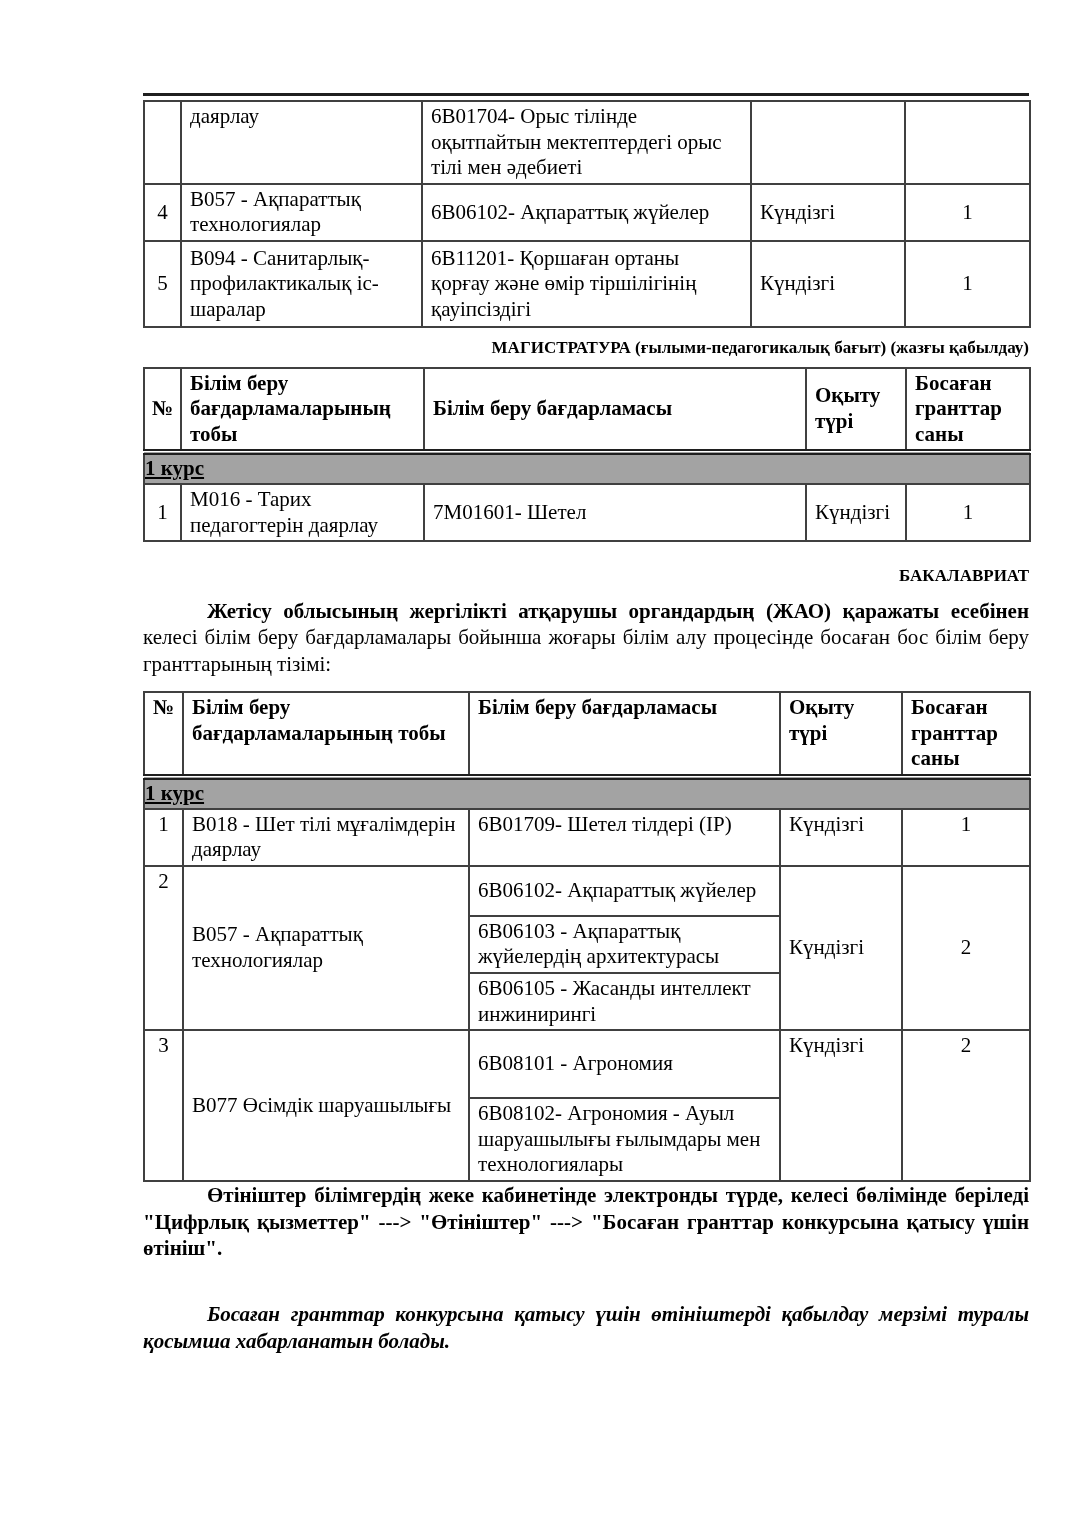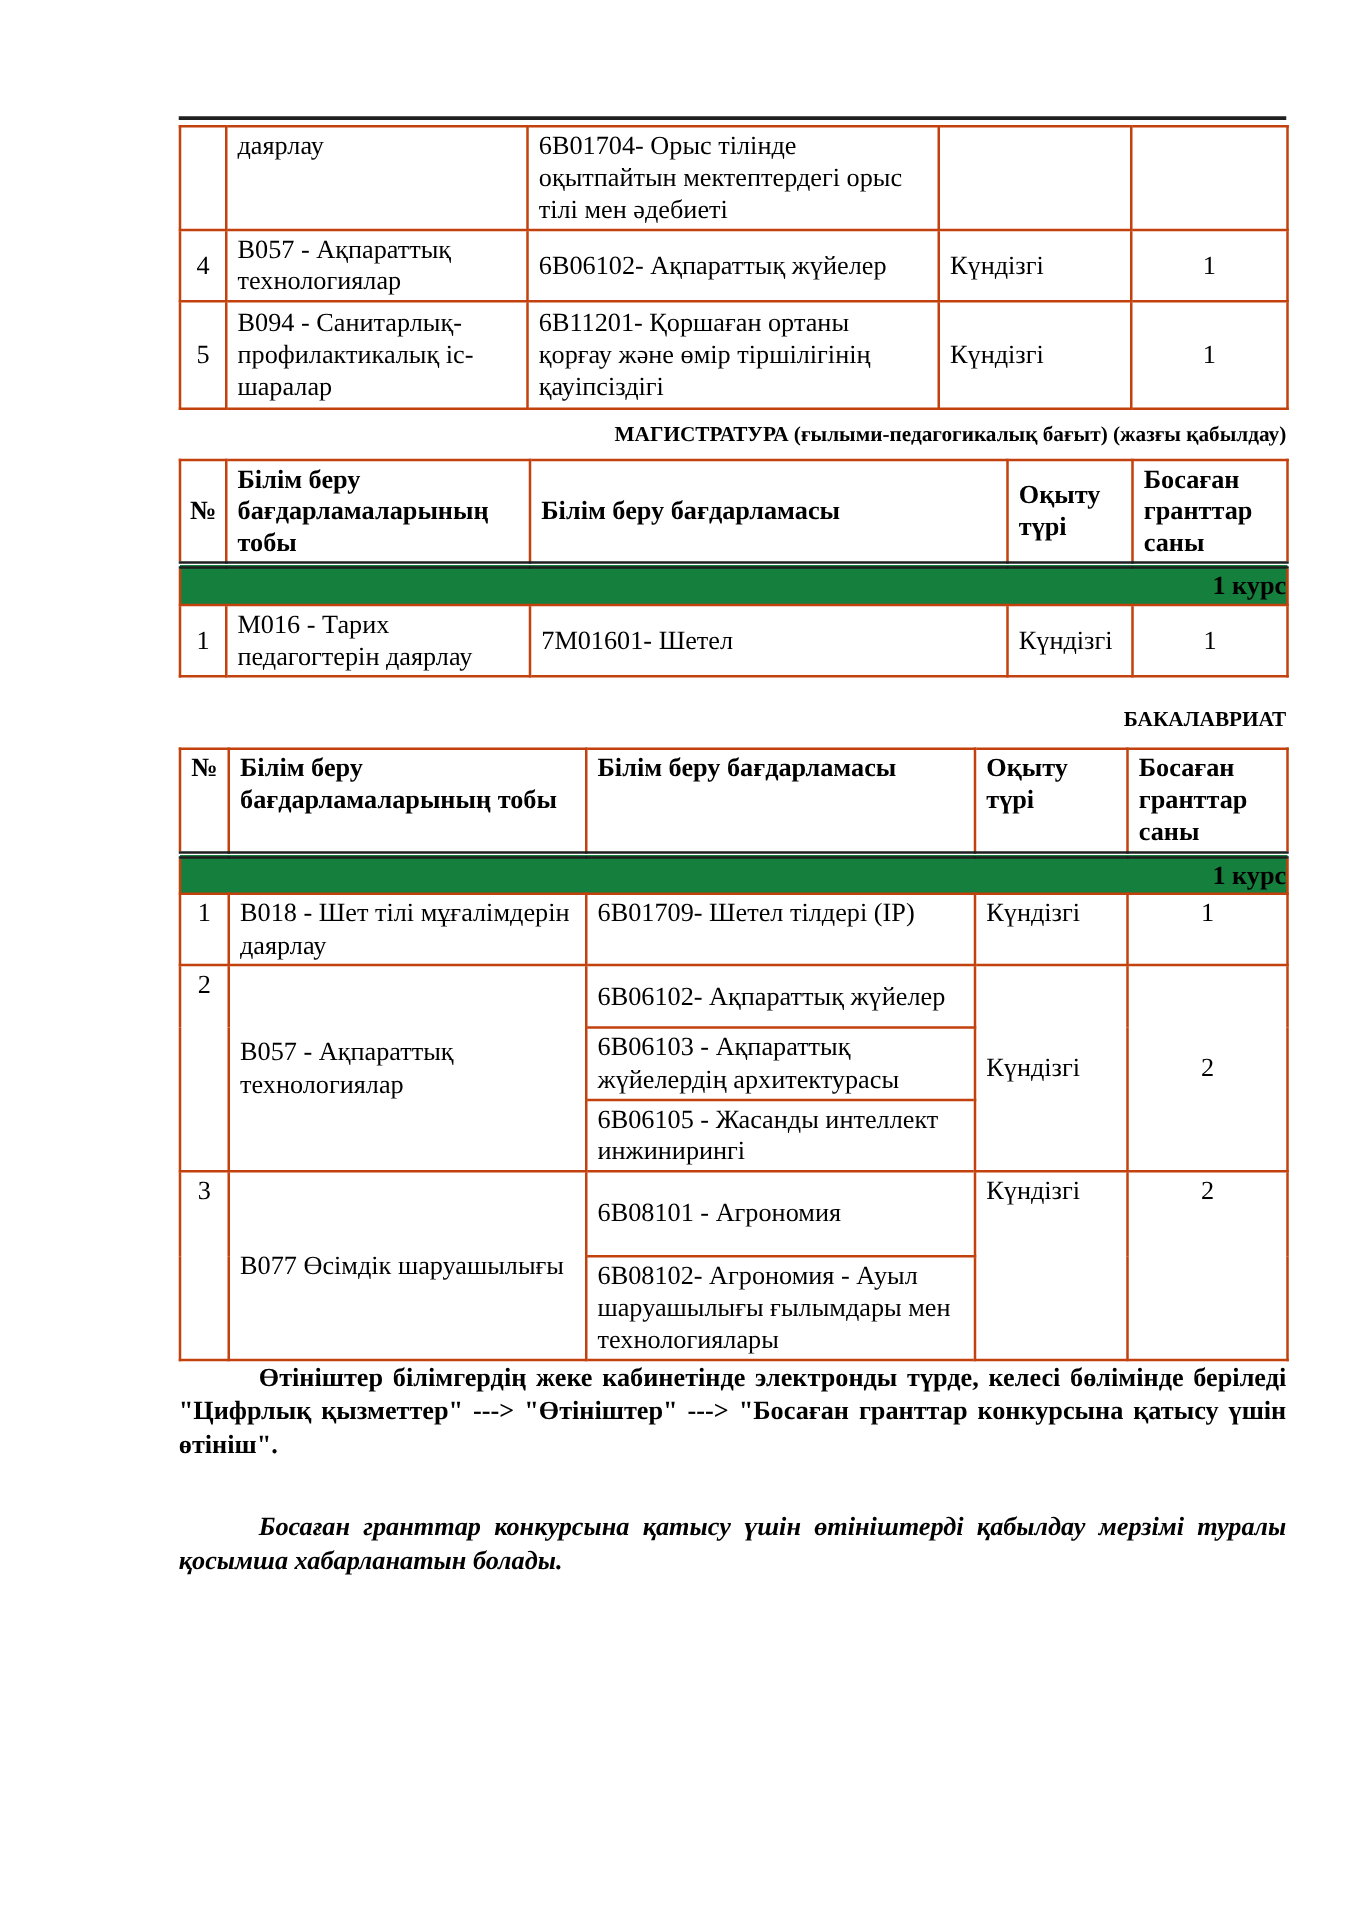--- a/index.html
+++ b/index.html
@@ -3,25 +3,25 @@
 <meta charset="utf-8">
 <style>
   html,body{margin:0;padding:0;background:#ffffff;}
   body{font-family:"Liberation Serif","DejaVu Serif",serif;color:#000;}
   .page{width:1086px;min-height:1536px;background:#fff;position:relative;overflow:hidden;}
   .content{width:886px;margin-left:143px;padding-top:93px;}
 
   
   .cut-line{border-top:3px solid #1f1f1f;margin-bottom:4px;}
   table{border-collapse:collapse;table-layout:fixed;width:886px;font-size:21px;}
-  td{border:2px solid #c2410c;padding:2px 8px;line-height:1.22;word-wrap:break-word;}
+  td{border:2px solid #404040;padding:2px 8px;line-height:1.22;word-wrap:break-word;}
   td.num{text-align:center;padding:2px 3px;}
   td.cnt{text-align:center;}
   td.hd{font-weight:bold;}
-  td.band{border-top:6px double #1f1f1f;background:#15803d;text-align:right;font-weight:bold;padding:1px 0;}
+  td.band{border-top:6px double #1f1f1f;background:#a3a3a3;text-align:left;font-weight:bold;padding:1px 0;text-decoration:underline;}
   .vt{vertical-align:top;}
   .vm{vertical-align:middle;}
   .pt16{padding-top:16px;}
   tr.h81{height:81px;} tr.h57{height:57px;} tr.h86{height:86px;}
   tr.h74{height:74px;} tr.h24{height:24px;} tr.h50{height:50px;}
   tr.h78{height:78px;} tr.h56{height:56px;} tr.h52{height:52px;}
   tr.h68{height:68px;} tr.h72{height:72px;}
 
   
   h2{font-size:17px;font-weight:bold;text-align:right;line-height:1.15;}
@@ -97,20 +97,21 @@
         <td class="num vm">1</td>
         <td class="vm">М016 - Тарих педагогтерін даярлау</td>
         <td class="vm">7М01601- Шетел</td>
         <td class="vm">Күндізгі</td>
         <td class="cnt vm">1</td>
       </tr>
     </tbody>
       </table>
 
     <h2 class="bak">БАКАЛАВРИАТ</h2>
+    <p class="intro"><span style="font-weight:bold">Жетісу облысының жергілікті атқарушы органдардың (ЖАО) қаражаты есебінен</span><span> келесі білім беру бағдарламалары бойынша жоғары білім алу процесінде босаған бос білім беру гранттарының тізімі:</span></p>
 
     <table>
       <colgroup>
           <col style="width:39px">
           <col style="width:286px">
           <col style="width:311px">
           <col style="width:122px">
           <col style="width:128px">
         </colgroup>
       <tbody>

